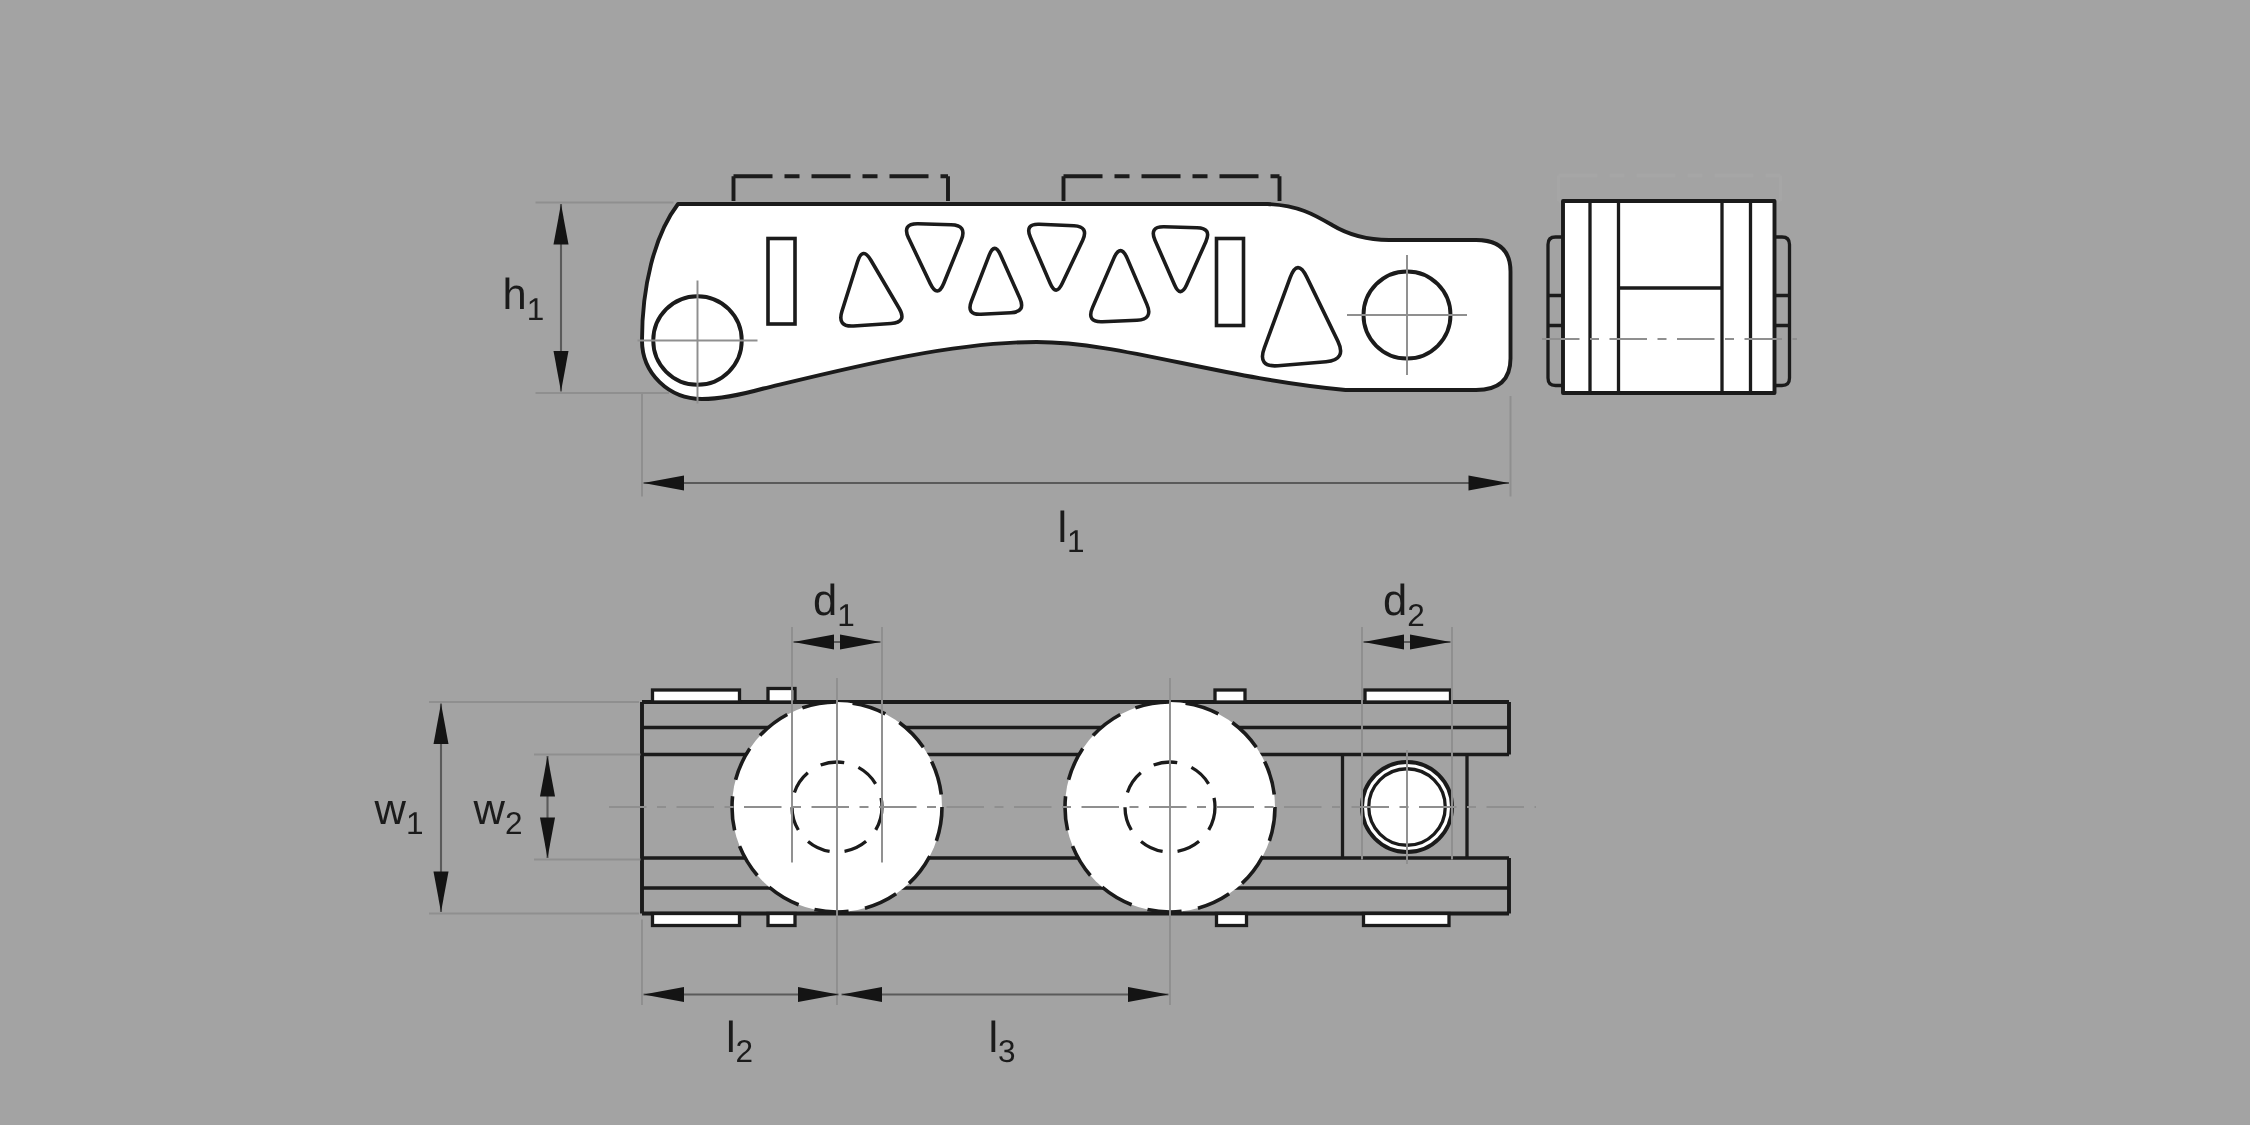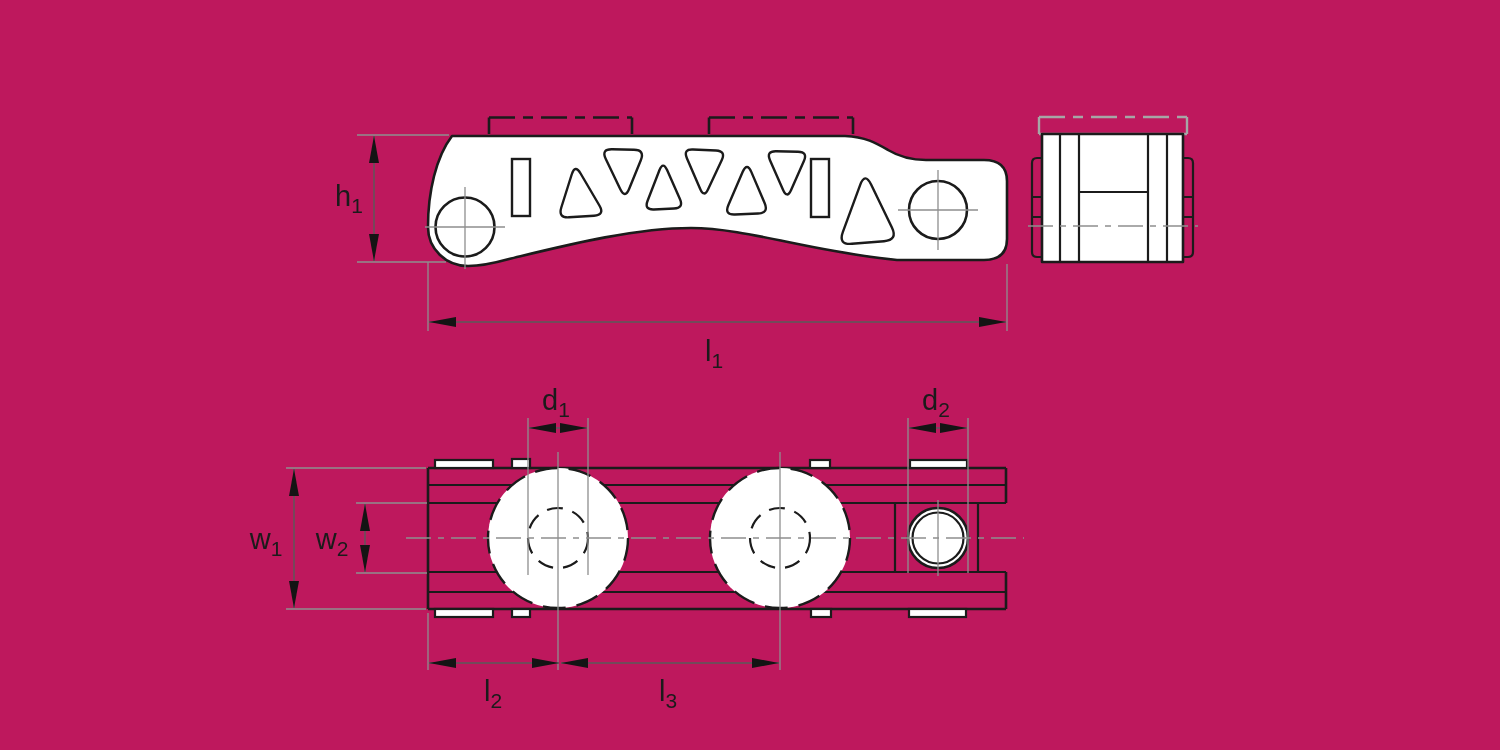--- a/index.html
+++ b/index.html
@@ -1,16 +1,16 @@
 <!DOCTYPE html>
 <html><head>
 <meta charset="utf-8">
 <style>
   html,body{margin:0;padding:0;background:#ffffff;}
-  .stage{width:1500px;height:750px;position:relative;background:#be185d;overflow:hidden;}
+  .stage{width:1500px;height:750px;position:relative;background:#a3a3a3;overflow:hidden;}
   svg{display:block;}
   
   .ol{stroke:#1b1b1b;stroke-width:2.6;fill:none;stroke-linecap:butt;stroke-linejoin:round;}
   .olw{stroke:#1b1b1b;stroke-width:2.6;fill:#ffffff;stroke-linejoin:round;}
   .in{stroke:#1b1b1b;stroke-width:2.2;fill:none;}
   .inw{stroke:#1b1b1b;stroke-width:2.2;fill:#ffffff;}
   .cut{stroke:#1b1b1b;stroke-width:2.4;fill:#ffffff;}
   
   .dashtop{stroke-dasharray:26 8 10 8;}
   .bardash{stroke:#a6a6a6;stroke-width:2.4;fill:none;}

